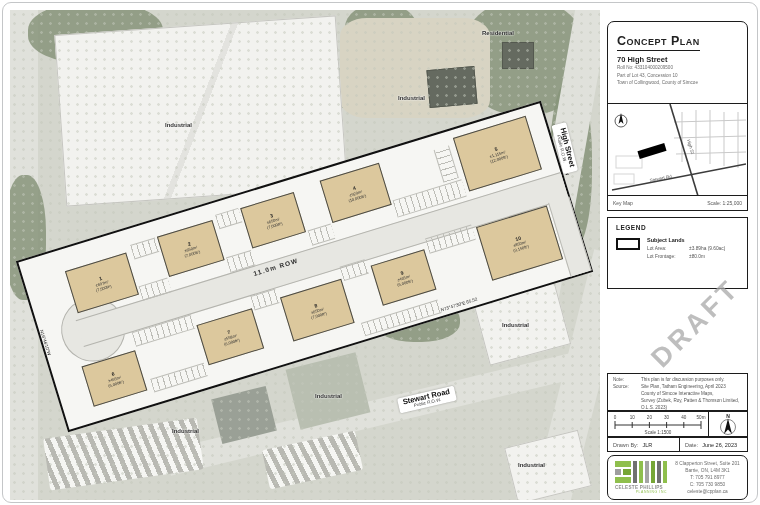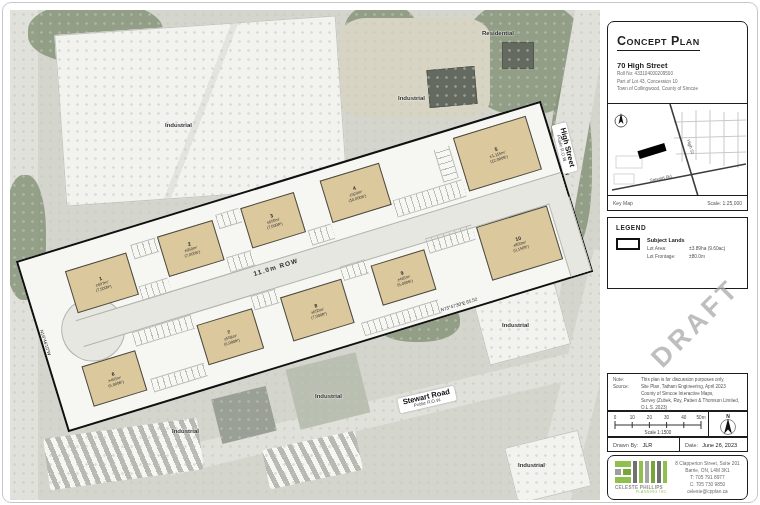--- a/index.html
+++ b/index.html
@@ -51,21 +51,21 @@
 
   .draft{position:absolute;left:637px;top:305px;z-index:8;transform:rotate(-45deg);
     font-size:27px;font-weight:600;letter-spacing:4px;color:#a9a9a9;opacity:.75;}
 
   
   .panel-box{position:absolute;left:604px;width:141px;background:#fff;border:1.2px solid #1c1c1c;z-index:7;box-sizing:border-box;}
   .rounded{border-radius:7px;}
   .titlebox{top:18px;height:99px;padding:9px 15px 0 9px;}
   .titlebox .t{font-size:12.5px;font-weight:bold;font-variant:small-caps;letter-spacing:.5px;
     border-bottom:1.6px solid #1c1c1c;display:inline-block;padding-bottom:2px;}
-  .titlebox .addr{font-size:7.5px;font-weight:bold;margin-top:10px;}
+  .titlebox .addr{font-size:7.5px;font-weight:bold;margin-top:4px;}
   .titlebox .d{font-size:4.6px;color:#6d6d6d;line-height:1.45;margin-top:1px;}
   .keybox{top:100px;height:108px;}
   .keystrip{position:absolute;left:0;right:0;bottom:0;height:14px;border-top:1px solid #1c1c1c;
     display:flex;justify-content:space-between;align-items:center;padding:0 5px;font-size:5px;color:#555;}
   .legendbox{top:214px;height:72px;padding:6px 8px;}
   .legendbox h4{margin:0 0 6px 0;font-size:6.5px;letter-spacing:.5px;}
   .leg-row{display:flex;gap:7px;}
   .swatch{width:20px;height:8px;border:2.5px solid #111;background:#fff;margin-top:1px;flex:none;}
   .leg-title{font-size:5.5px;font-weight:bold;margin-bottom:2px;}
   .kv{display:flex;font-size:4.8px;color:#555;line-height:1.6;}

